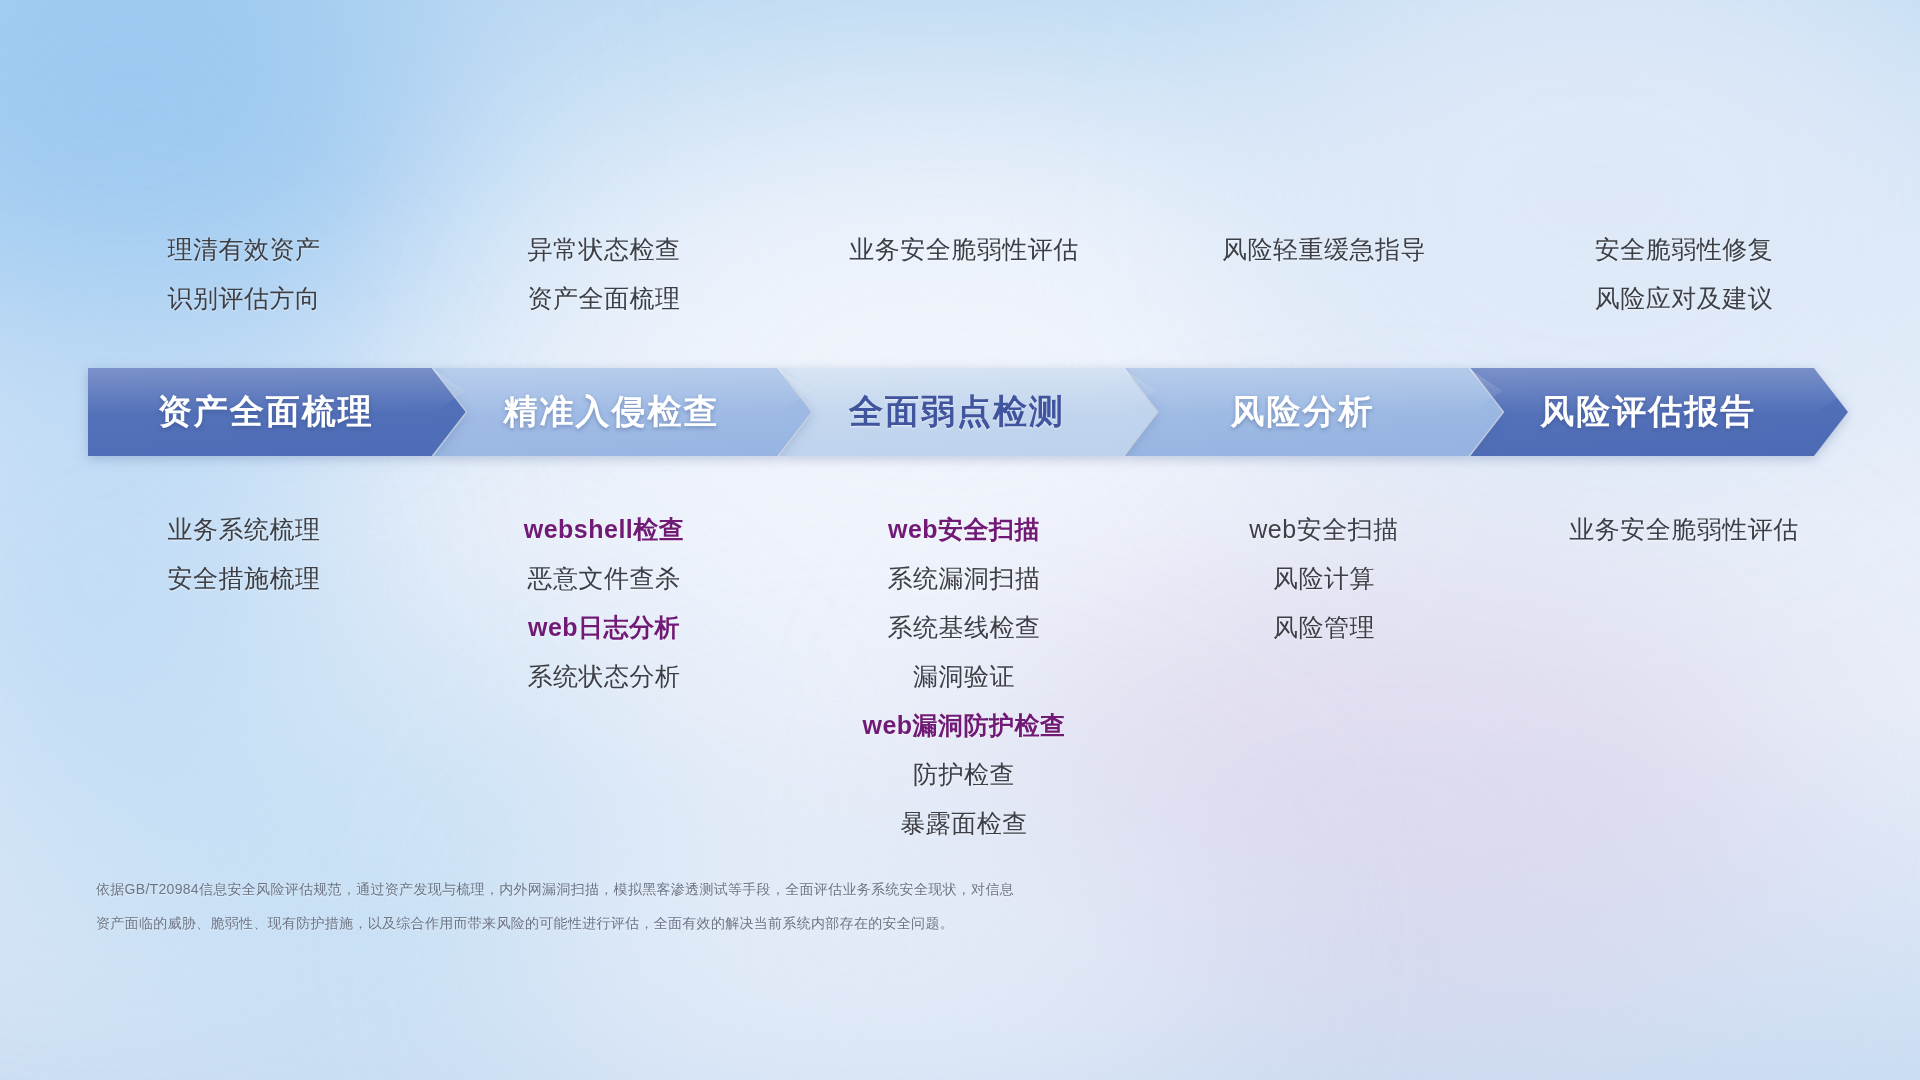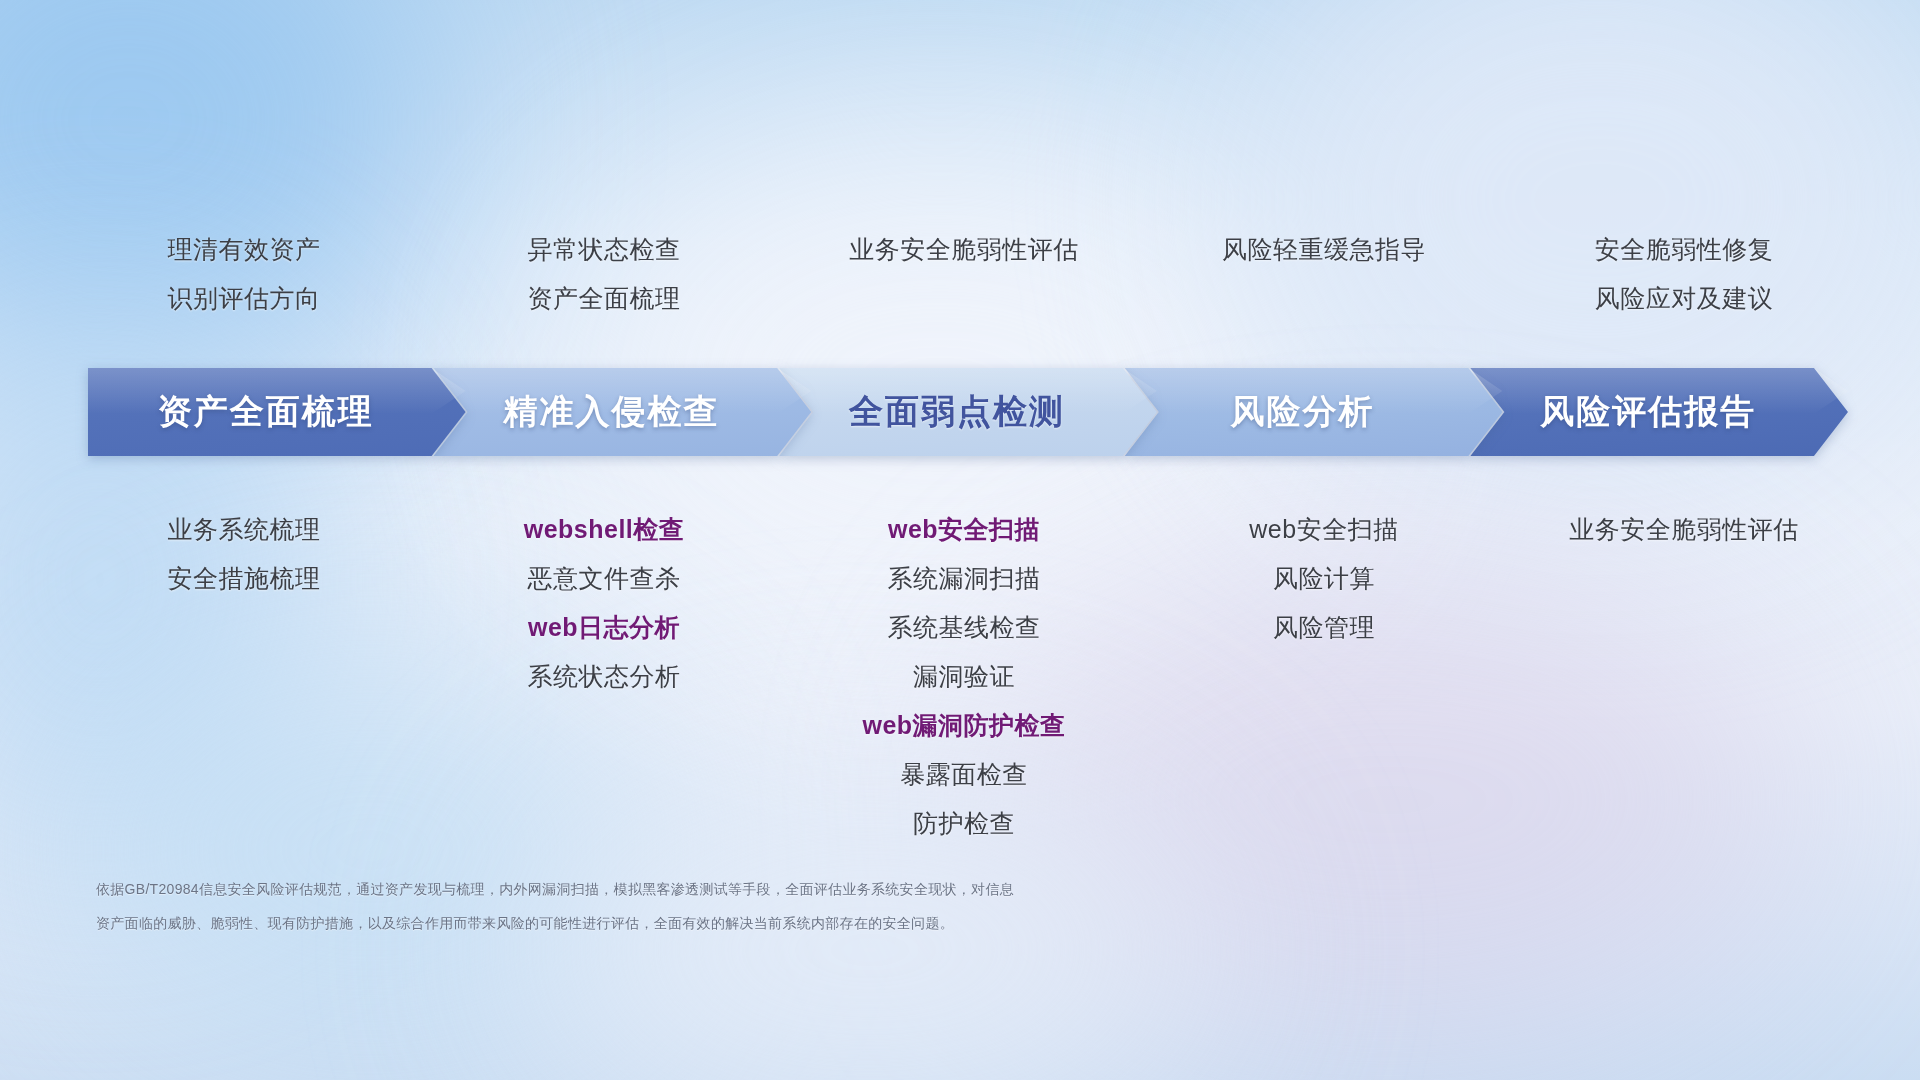--- a/index.html
+++ b/index.html
@@ -187,22 +187,22 @@
         <div class="col-line">恶意文件查杀</div>
         <div class="col-line bold">web日志分析</div>
         <div class="col-line">系统状态分析</div>
       </div>
       <div class="col">
         <div class="col-line bold">web安全扫描</div>
         <div class="col-line">系统漏洞扫描</div>
         <div class="col-line">系统基线检查</div>
         <div class="col-line">漏洞验证</div>
         <div class="col-line bold">web漏洞防护检查</div>
+        <div class="col-line">防护检查</div>
         <div class="col-line">暴露面检查</div>
-        <div class="col-line">防护检查</div>
       </div>
       <div class="col">
         <div class="col-line">web安全扫描</div>
         <div class="col-line">风险计算</div>
         <div class="col-line">风险管理</div>
       </div>
       <div class="col">
         <div class="col-line">业务安全脆弱性评估</div>
       </div>
     </div>

